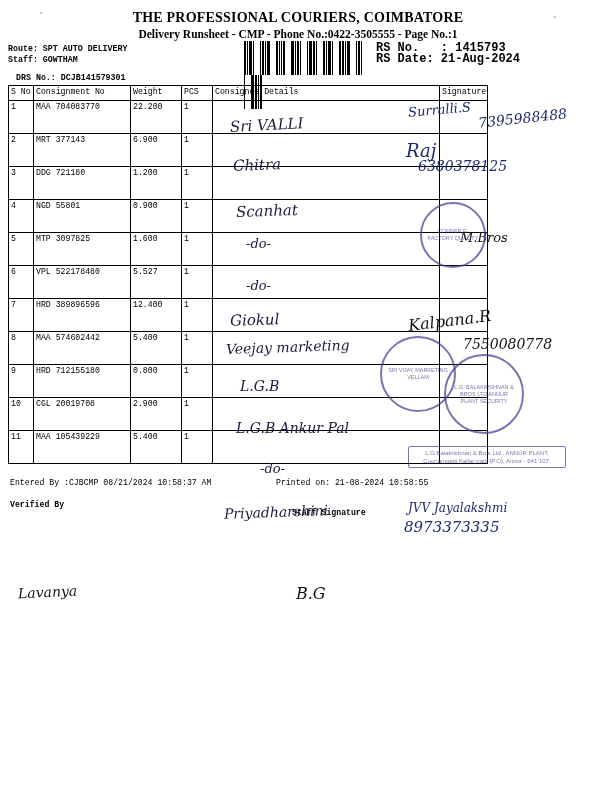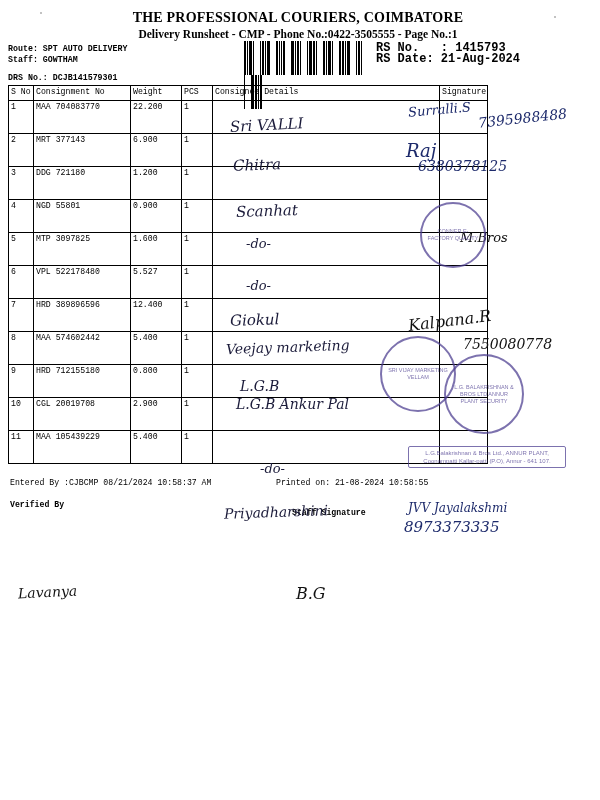--- a/index.html
+++ b/index.html
@@ -182,21 +182,21 @@
     <div class="speck" style="left:32px; top:6px;"></div>
     <div class="speck" style="left:546px; top:10px;"></div>
 
     <div class="title">THE PROFESSIONAL COURIERS, COIMBATORE</div>
     <div class="subtitle">Delivery Runsheet - CMP - Phone No.:0422-3505555 - Page No.:1</div>
 
     <div class="meta">
       <div class="left">
         <div class="row"><span>Route: </span><span>SPT AUTO DELIVERY</span></div>
         <div class="row"><span>Staff: </span><span>GOWTHAM</span></div>
-        <div class="row" style="margin-top:7px;"><span>DRS No.: </span><span>DCJB141579301</span></div>
+        <div class="row" style="margin-top:7px;margin-left:8px;"><span>DRS No.: </span><span>DCJB141579301</span></div>
       </div>
 
       <div class="barcode">
         <span style="width:2px"></span><span style="width:1px"></span><span style="width:3px"></span><span style="width:1px"></span>
         <span style="width:1px"></span><span style="width:2px"></span><span style="width:1px"></span><span style="width:3px"></span>
         <span style="width:2px"></span><span style="width:1px"></span><span style="width:1px"></span><span style="width:2px"></span>
         <span style="width:3px"></span><span style="width:1px"></span><span style="width:2px"></span><span style="width:1px"></span>
         <span style="width:1px"></span><span style="width:3px"></span><span style="width:2px"></span><span style="width:1px"></span>
         <span style="width:2px"></span><span style="width:1px"></span><span style="width:3px"></span><span style="width:1px"></span>
         <span style="width:2px"></span><span style="width:2px"></span><span style="width:1px"></span><span style="width:3px"></span>
@@ -324,21 +324,21 @@
     </div>
 
     <div class="hw" style="left:222px; top:110px; font-size:15px; transform:rotate(-3deg);">Sri VALLI</div>
     <div class="hw" style="left:225px; top:150px; font-size:15px; transform:rotate(-2deg);">Chitra</div>
     <div class="hw" style="left:228px; top:196px; font-size:15px; transform:rotate(-2deg);">Scanhat</div>
     <div class="hw" style="left:238px; top:230px; font-size:13px;">-do-</div>
     <div class="hw" style="left:238px; top:272px; font-size:13px;">-do-</div>
     <div class="hw" style="left:222px; top:305px; font-size:15px; transform:rotate(-2deg);">Giokul</div>
     <div class="hw" style="left:218px; top:333px; font-size:14px; transform:rotate(-2deg);">Veejay marketing</div>
     <div class="hw" style="left:232px; top:372px; font-size:14px;">L.G.B</div>
-    <div class="hw" style="left:228px; top:390px; font-size:14px;">L.G.B Ankur Pal</div>
+    <div class="hw" style="left:228px; top:414px; font-size:14px;">L.G.B Ankur Pal</div>
     <div class="hw" style="left:252px; top:455px; font-size:13px;">-do-</div>
     <div class="hw" style="left:216px; top:498px; font-size:14px; transform:rotate(-2deg);">Priyadharshini</div>
 
     <div class="hw blue" style="left:400px; top:96px; font-size:13px; transform:rotate(-5deg);">Surralli.S</div>
     <div class="hw blue" style="left:470px; top:104px; font-size:14px; transform:rotate(-6deg);">7395988488</div>
     <div class="hw blue" style="left:398px; top:134px; font-size:18px;">Raj</div>
     <div class="hw blue" style="left:410px; top:152px; font-size:14px;">6380378125</div>
     <div class="hw dark" style="left:452px; top:224px; font-size:13px;">M.Bros</div>
     <div class="hw dark" style="left:400px; top:305px; font-size:16px; transform:rotate(-7deg);">Kalpana.R</div>
     <div class="hw dark" style="left:455px; top:330px; font-size:14px;">7550080778</div>

